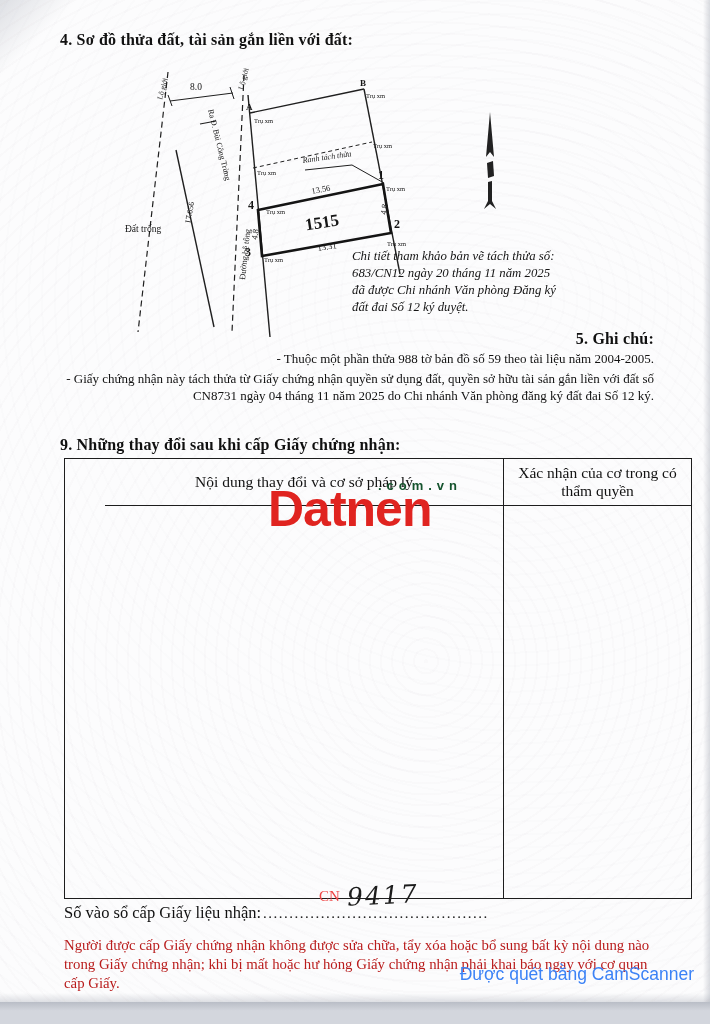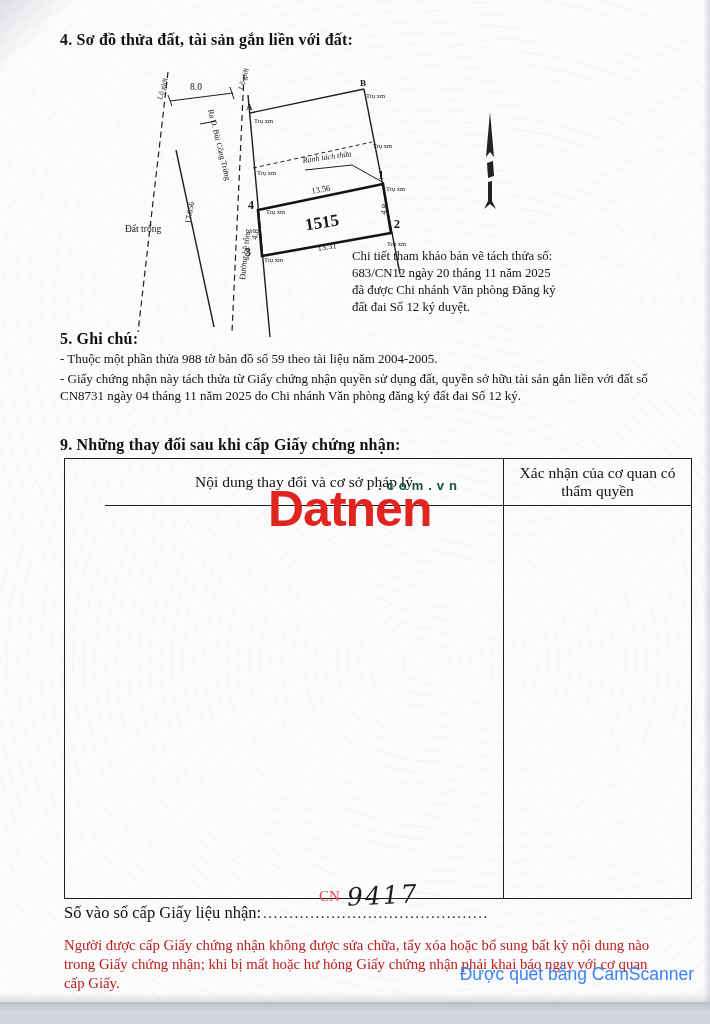--- a/index.html
+++ b/index.html
@@ -13,22 +13,22 @@
   .sheet::after{content:"";position:absolute;inset:0;pointer-events:none;z-index:0;opacity:.5;
     background:
       repeating-radial-gradient(circle at 60% 66%, rgba(188,168,172,.07) 0 2px, rgba(0,0,0,0) 2px 11px),
       repeating-radial-gradient(circle at 72% 30%, rgba(168,170,188,.06) 0 2px, rgba(0,0,0,0) 2px 13px);}
   .abs{position:absolute;}
   .heading{font-weight:bold;font-size:16px;color:#101010;letter-spacing:.2px;}
   #s4-heading{left:60px;top:31px;}
   #diagram{left:0;top:60px;width:710px;height:280px;z-index:1;}
   #diagram svg{position:absolute;left:0;top:0;}
   #diagram svg text{fill:#161616;font-family:"Liberation Serif",serif;}
-  #plot-note{left:352px;top:248px;width:207px;font-size:12.8px;line-height:1.33;color:#141414;z-index:2;}
-  #s5{left:60px;top:330px;width:594px;z-index:1;}
+  #plot-note{left:352px;top:248px;width:207px;font-size:12.8px;line-height:1.33;color:#141414;z-index:2;font-style:italic;}
+  #s5{left:60px;top:330px;width:594px;z-index:1;text-align:right;}
   #s5 p{margin:3px 0 0 0;font-size:13px;line-height:1.3;color:#121212;}
   #s6-heading{left:60px;top:436px;z-index:1;}
   #table6{left:64px;top:458px;width:586px;height:439px;border:1.6px solid #1d1d1d;display:grid;
     grid-template-columns:399px 1fr;grid-template-rows:47px 1fr;z-index:1;background:transparent;padding-left:40px;}
   .th{display:flex;align-items:center;justify-content:center;text-align:center;font-size:15.5px;color:#121212;
     border-bottom:1.6px solid #1d1d1d;padding:2px 14px;line-height:1.15;}
   .tc-left{border-right:1.6px solid #1d1d1d;}
   #watermark{left:268px;top:476px;width:196px;height:72px;z-index:3;}
   .wm-suffix{position:absolute;right:2px;top:2px;font-family:"Liberation Sans",sans-serif;font-weight:bold;
     font-size:13px;letter-spacing:5px;color:#14532d;}
@@ -117,21 +117,21 @@
   <div class="abs" id="s5">
     <div class="heading">5. Ghi chú:</div>
     <p>- Thuộc một phần thửa 988 tờ bản đồ số 59 theo tài liệu năm 2004-2005.</p>
     <p>- Giấy chứng nhận này tách thửa từ Giấy chứng nhận quyền sử dụng đất, quyền sở hữu tài sản gắn liền với đất số CN8731 ngày 04 tháng 11 năm 2025 do Chi nhánh Văn phòng đăng ký đất đai Số 12 ký.</p>
   </div>
 
   <div class="abs heading" id="s6-heading">9. Những thay đổi sau khi cấp Giấy chứng nhận:</div>
 
   <div class="abs" id="table6">
     <div class="th tc-left">Nội dung thay đổi và cơ sở pháp lý</div>
-    <div class="th">Xác nhận của cơ quan có thẩm quyền</div>
+    <div class="th">Xác nhận của cơ trong có thẩm quyền</div>
     <div class="tc-left"></div>
     <div></div>
   </div>
 
   <div class="abs" id="watermark">
     <span class="wm-suffix">.com.vn</span>
     <span class="wm-brand" style="color: rgb(224, 36, 32);">Datnen</span>
   </div>
 
   <div class="abs" id="issue-line">

